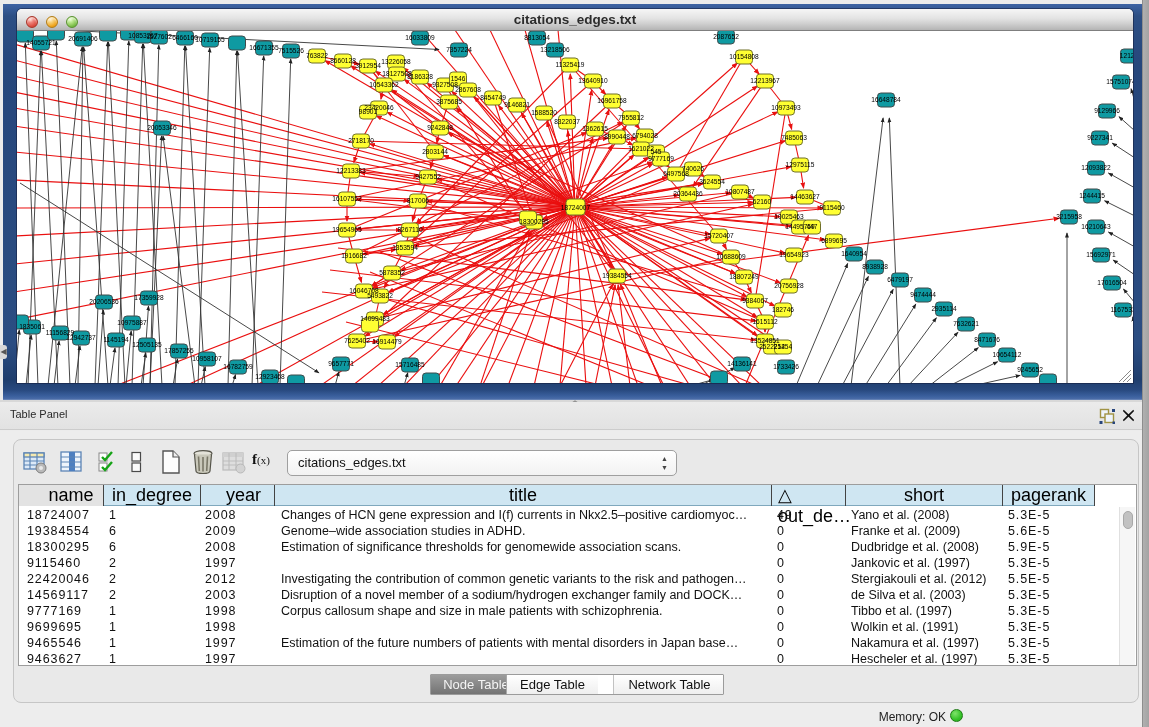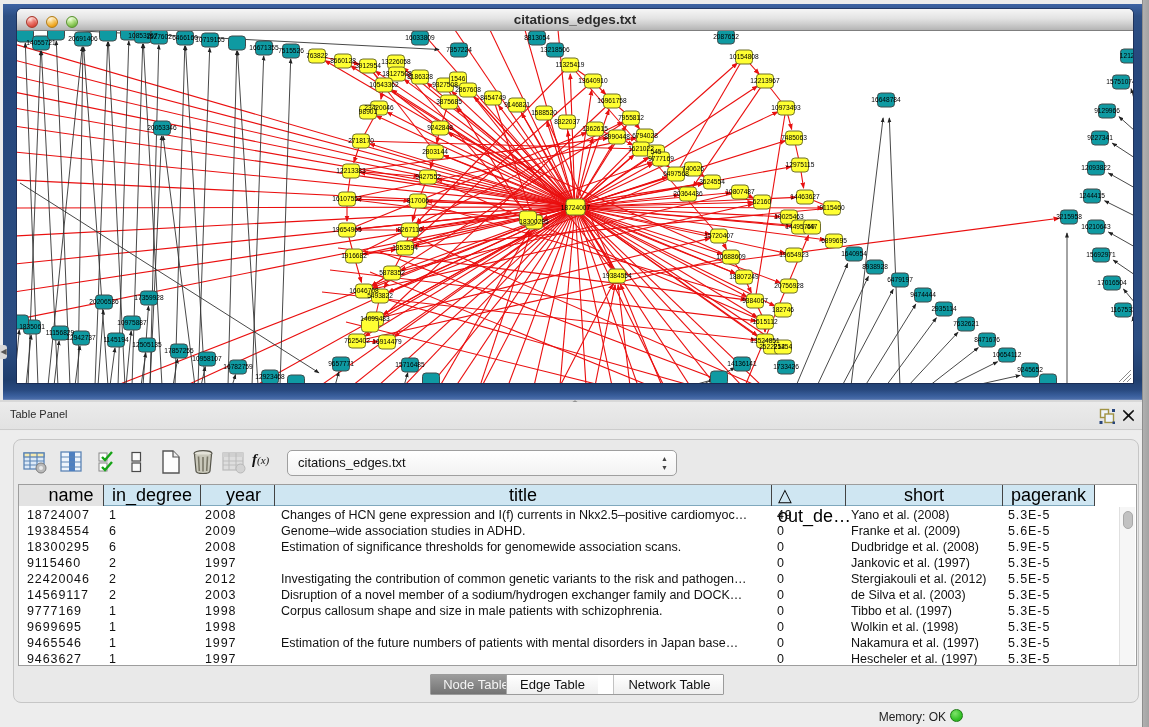--- a/index.html
+++ b/index.html
@@ -688,21 +688,21 @@
         <ellipse cx="13" cy="4.5" rx="9" ry="2.8" fill="#e3e2d8" stroke="#55544a" stroke-width="1.2"></ellipse>
         <path d="M4.5,5.5 L6,22 C6,23.5 8.5,24.5 13,24.5 C17.5,24.5 20,23.5 20,22 L21.5,5.5" fill="#c9c8ba" stroke="#55544a" stroke-width="1.2"></path>
         <path d="M8.5,7.5 L9.3,22 M13,8 L13,22.5 M17.5,7.5 L16.7,22" stroke="#7a7868" stroke-width="1.6" fill="none"></path>
       </svg>
       <svg class="ticon" style="left:203px" width="26" height="26" viewBox="0 0 26 26" opacity="0.55">
         <rect x="2" y="4" width="20" height="17" fill="#d6d6d6" stroke="#9a9a9a" stroke-width="1.3"></rect>
         <rect x="2" y="4" width="20" height="4" fill="#bdbdbd"></rect>
         <path d="M2,12 h20 M2,16 h20 M8,4 v17 M15,4 v17" stroke="#9a9a9a" stroke-width="1.1" fill="none"></path>
         <circle cx="19.5" cy="19.5" r="4.5" fill="#c2c2c2" stroke="#909090"></circle>
       </svg>
-      <div class="ticon" style="left:234px;top:2px;width:30px;font-size:15px;font-style:italic;font-family:'Liberation Serif',serif;color:#111"><b>f</b><span style="font-size:11px">(x)</span></div>
+      <div class="ticon" style="left:234px;top:2px;width:30px;font-size:15px;font-family:'Liberation Serif',serif;color:#111"><b>f</b><span style="font-size:11px">(x)</span></div>
       <div class="abs" id="combo">citations_edges.txt<span class="ar">▲<br>▼</span></div>
     </div>
     <div class="abs" id="tbl">
       <div class="th">
         <div style="left:0;width:85px;background:#e3e3e3;padding-left:20px">name</div>
         <div style="left:85px;width:97px">in_degree</div>
         <div style="left:182px;width:74px;padding-left:12px">year</div>
         <div style="left:256px;width:497px">title</div>
         <div style="left:753px;width:74px;text-align:left;padding-left:6px">△ out_de…</div>
         <div style="left:827px;width:157px">short</div>
@@ -770,21 +770,21 @@
               <div class="c3">Corpus callosum shape and size in male patients with schizophrenia.</div>
               <div class="c4">0</div>
               <div class="c5">Tibbo et al. (1997)</div>
               <div class="c6">5.3E-5</div>
             </div>
 <div class="tr">
               <div class="c0">9699695</div>
               <div class="c1">1</div>
               <div class="c2">1998</div>
               <div class="c4">0</div>
-              <div class="c5">Wolkin et al. (1998)</div>
+              <div class="c5">Wolkin et al. (1991)</div>
               <div class="c6">5.3E-5</div>
             </div>
 <div class="tr">
               <div class="c0">9465546</div>
               <div class="c1">1</div>
               <div class="c2">1997</div>
               <div class="c3">Estimation of the future numbers of patients with mental disorders in Japan base…</div>
               <div class="c4">0</div>
               <div class="c5">Nakamura et al. (1997)</div>
               <div class="c6">5.3E-5</div>

